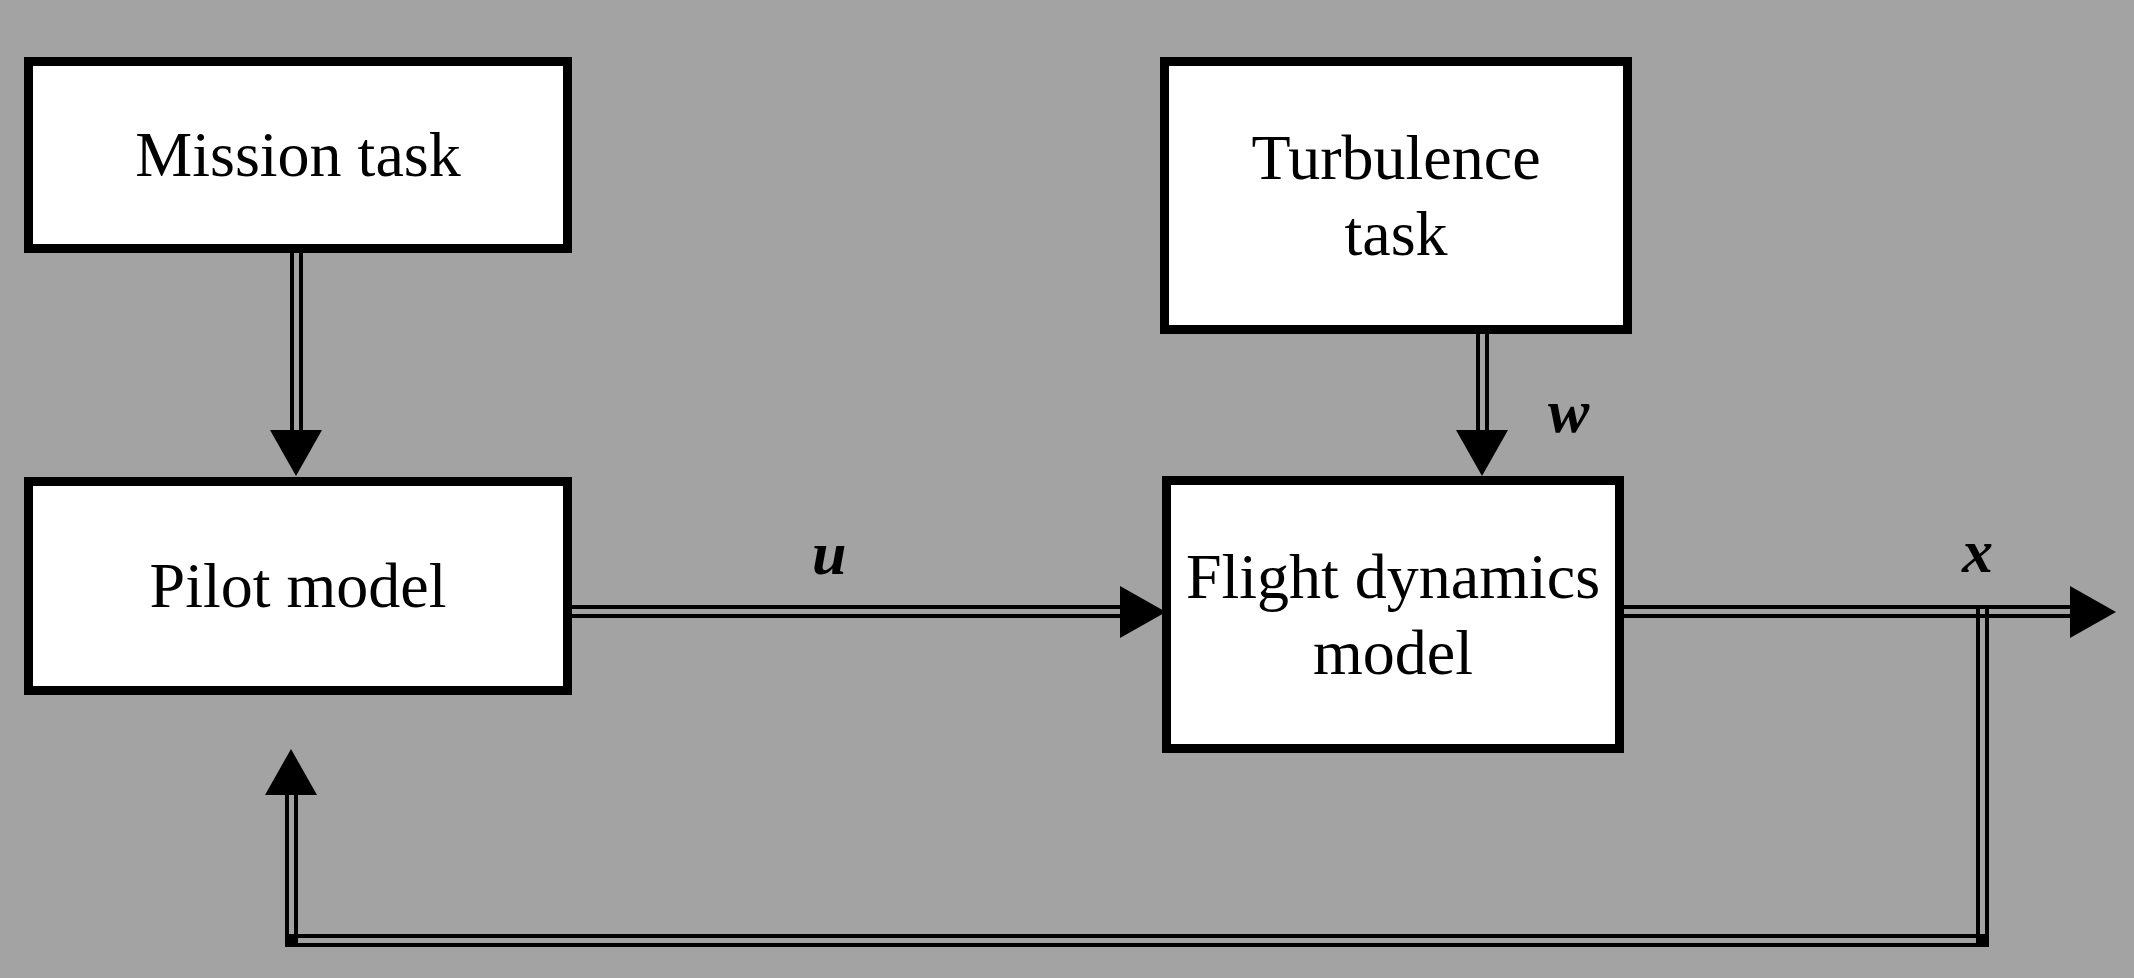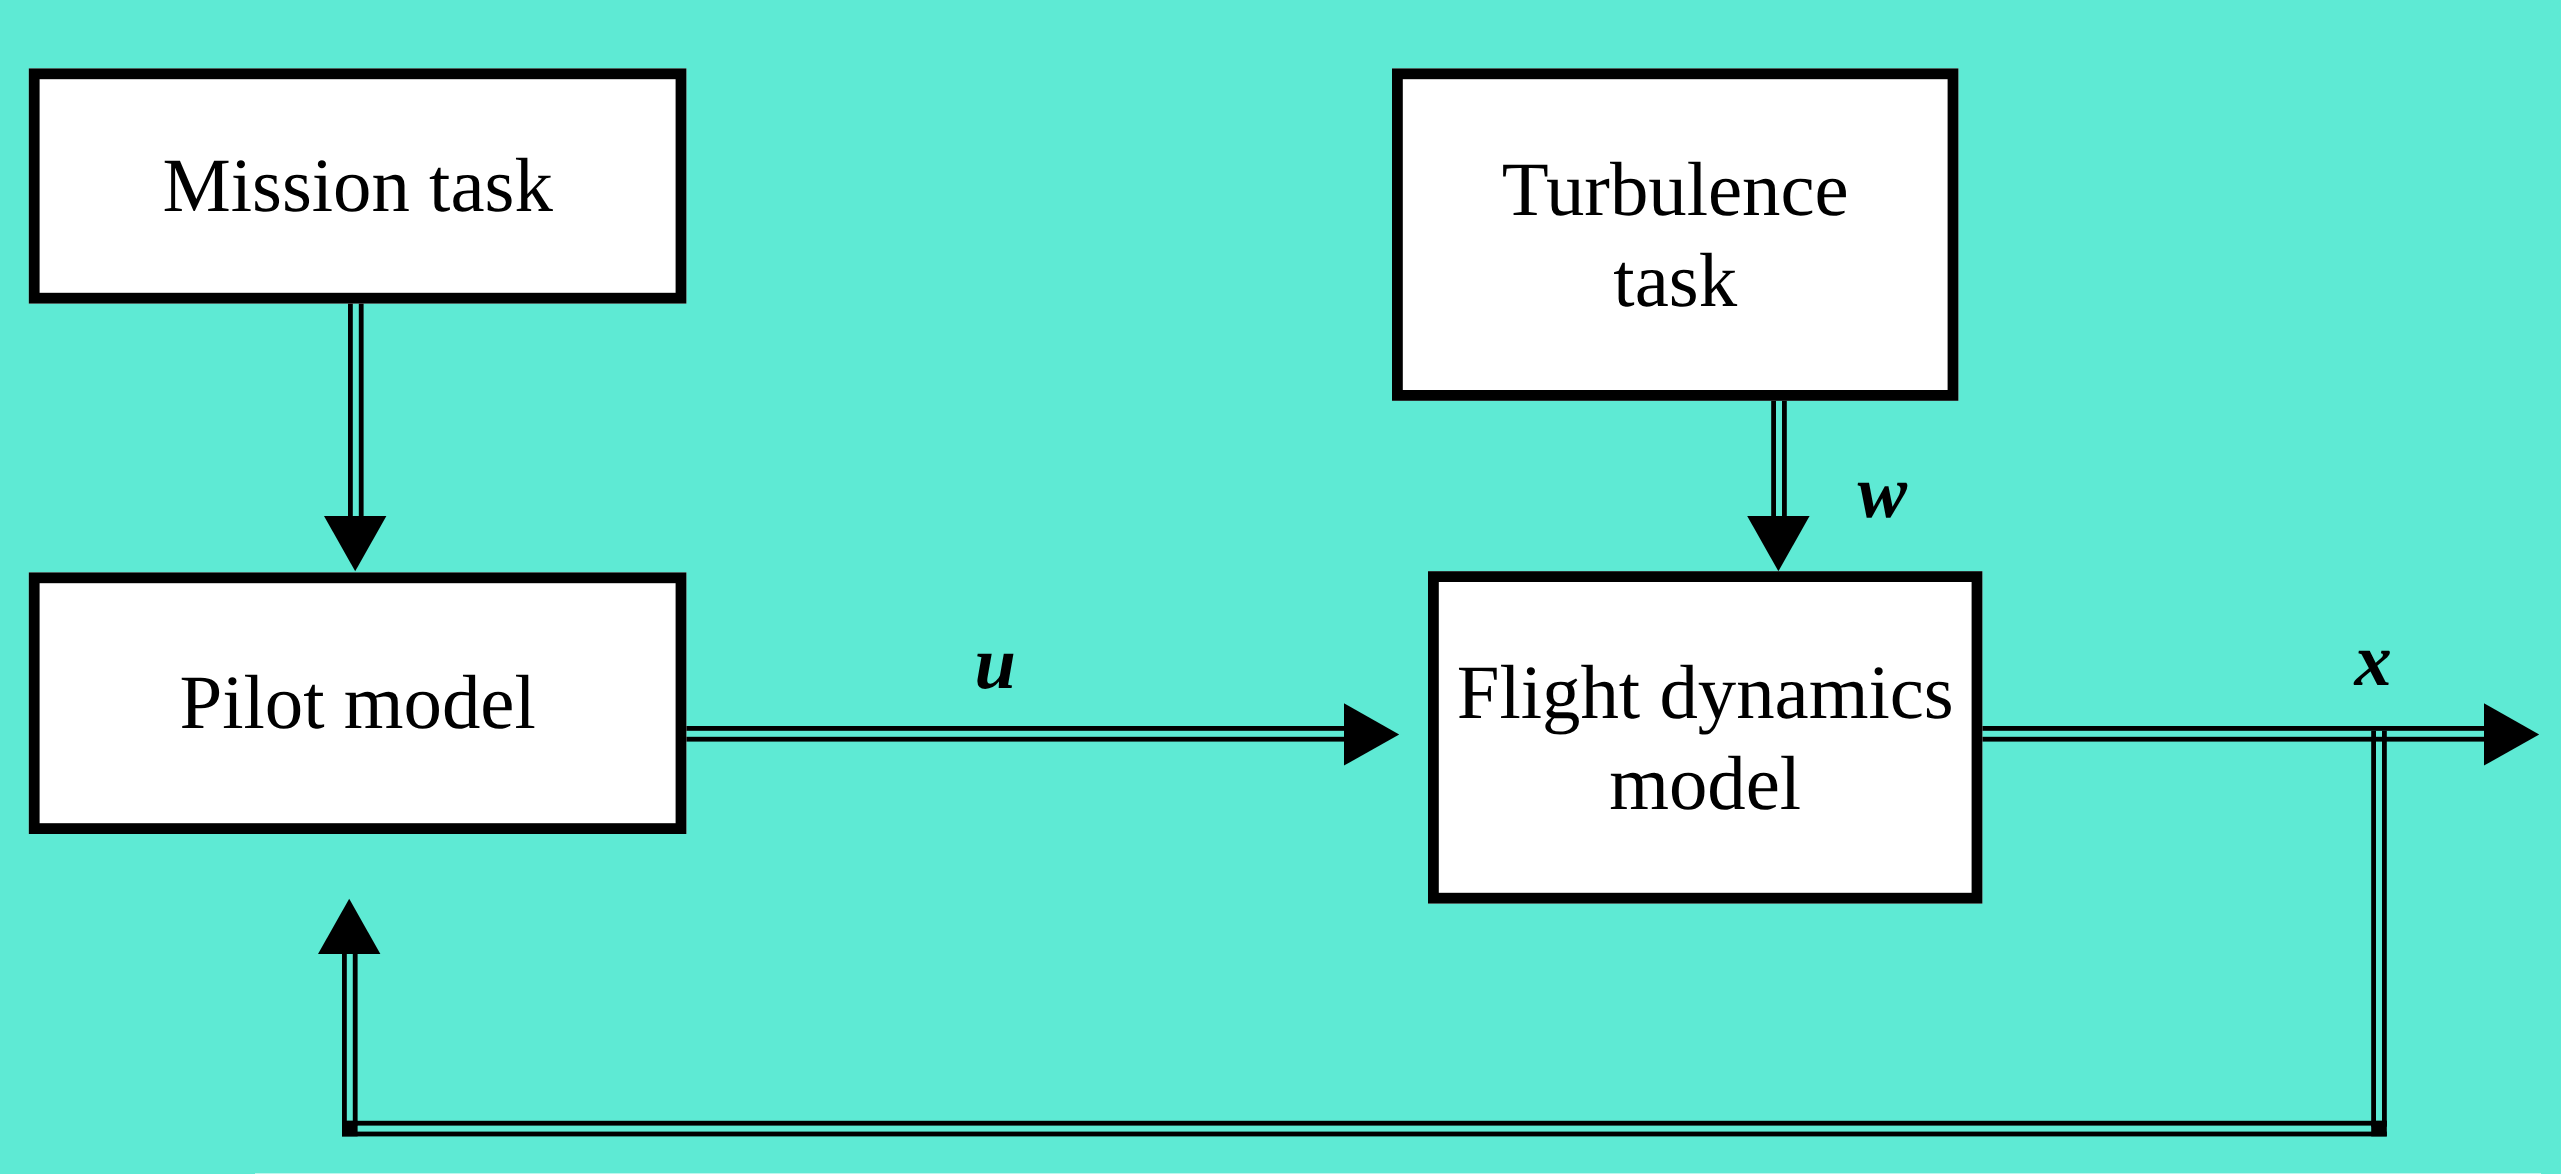--- a/index.html
+++ b/index.html
@@ -5,21 +5,21 @@
 <style>
   html, body {
     margin: 0;
     padding: 0;
     background: #ffffff;
   }
   #canvas {
     position: relative;
     width: 2134px;
     height: 978px;
-    background: #5eead4;
+    background: #a3a3a3;
     overflow: hidden;
     font-family: "Liberation Serif", "DejaVu Serif", serif;
   }
 
   
   .block {
     position: absolute;
     box-sizing: border-box;
     border: 9px solid #000000;
     background: #ffffff;
@@ -32,21 +32,21 @@
     font-family: "Liberation Serif", "DejaVu Serif", serif;
     font-size: 64px;
     font-weight: 400;
     z-index: 5;
   }
   .block .label { display: block; padding: 0 10px; white-space: pre-line; }
 
   #block-mission-task   { left: 24px;   top: 57px;  width: 548px; height: 196px; }
   #block-turbulence     { left: 1160px; top: 57px;  width: 472px; height: 277px; }
   #block-pilot-model    { left: 24px;   top: 477px; width: 548px; height: 218px; }
-  #block-flight-dynamics{ left: 1162px; top: 476px; width: 462px; height: 277px; margin-left: 28px; }
+  #block-flight-dynamics{ left: 1162px; top: 476px; width: 462px; height: 277px; }
 
   
   
   .dline-h {
     position: absolute;
     height: 13px;
     border-top: 4px solid #000000;
     border-bottom: 4px solid #000000;
     box-sizing: border-box;
     background: transparent;

